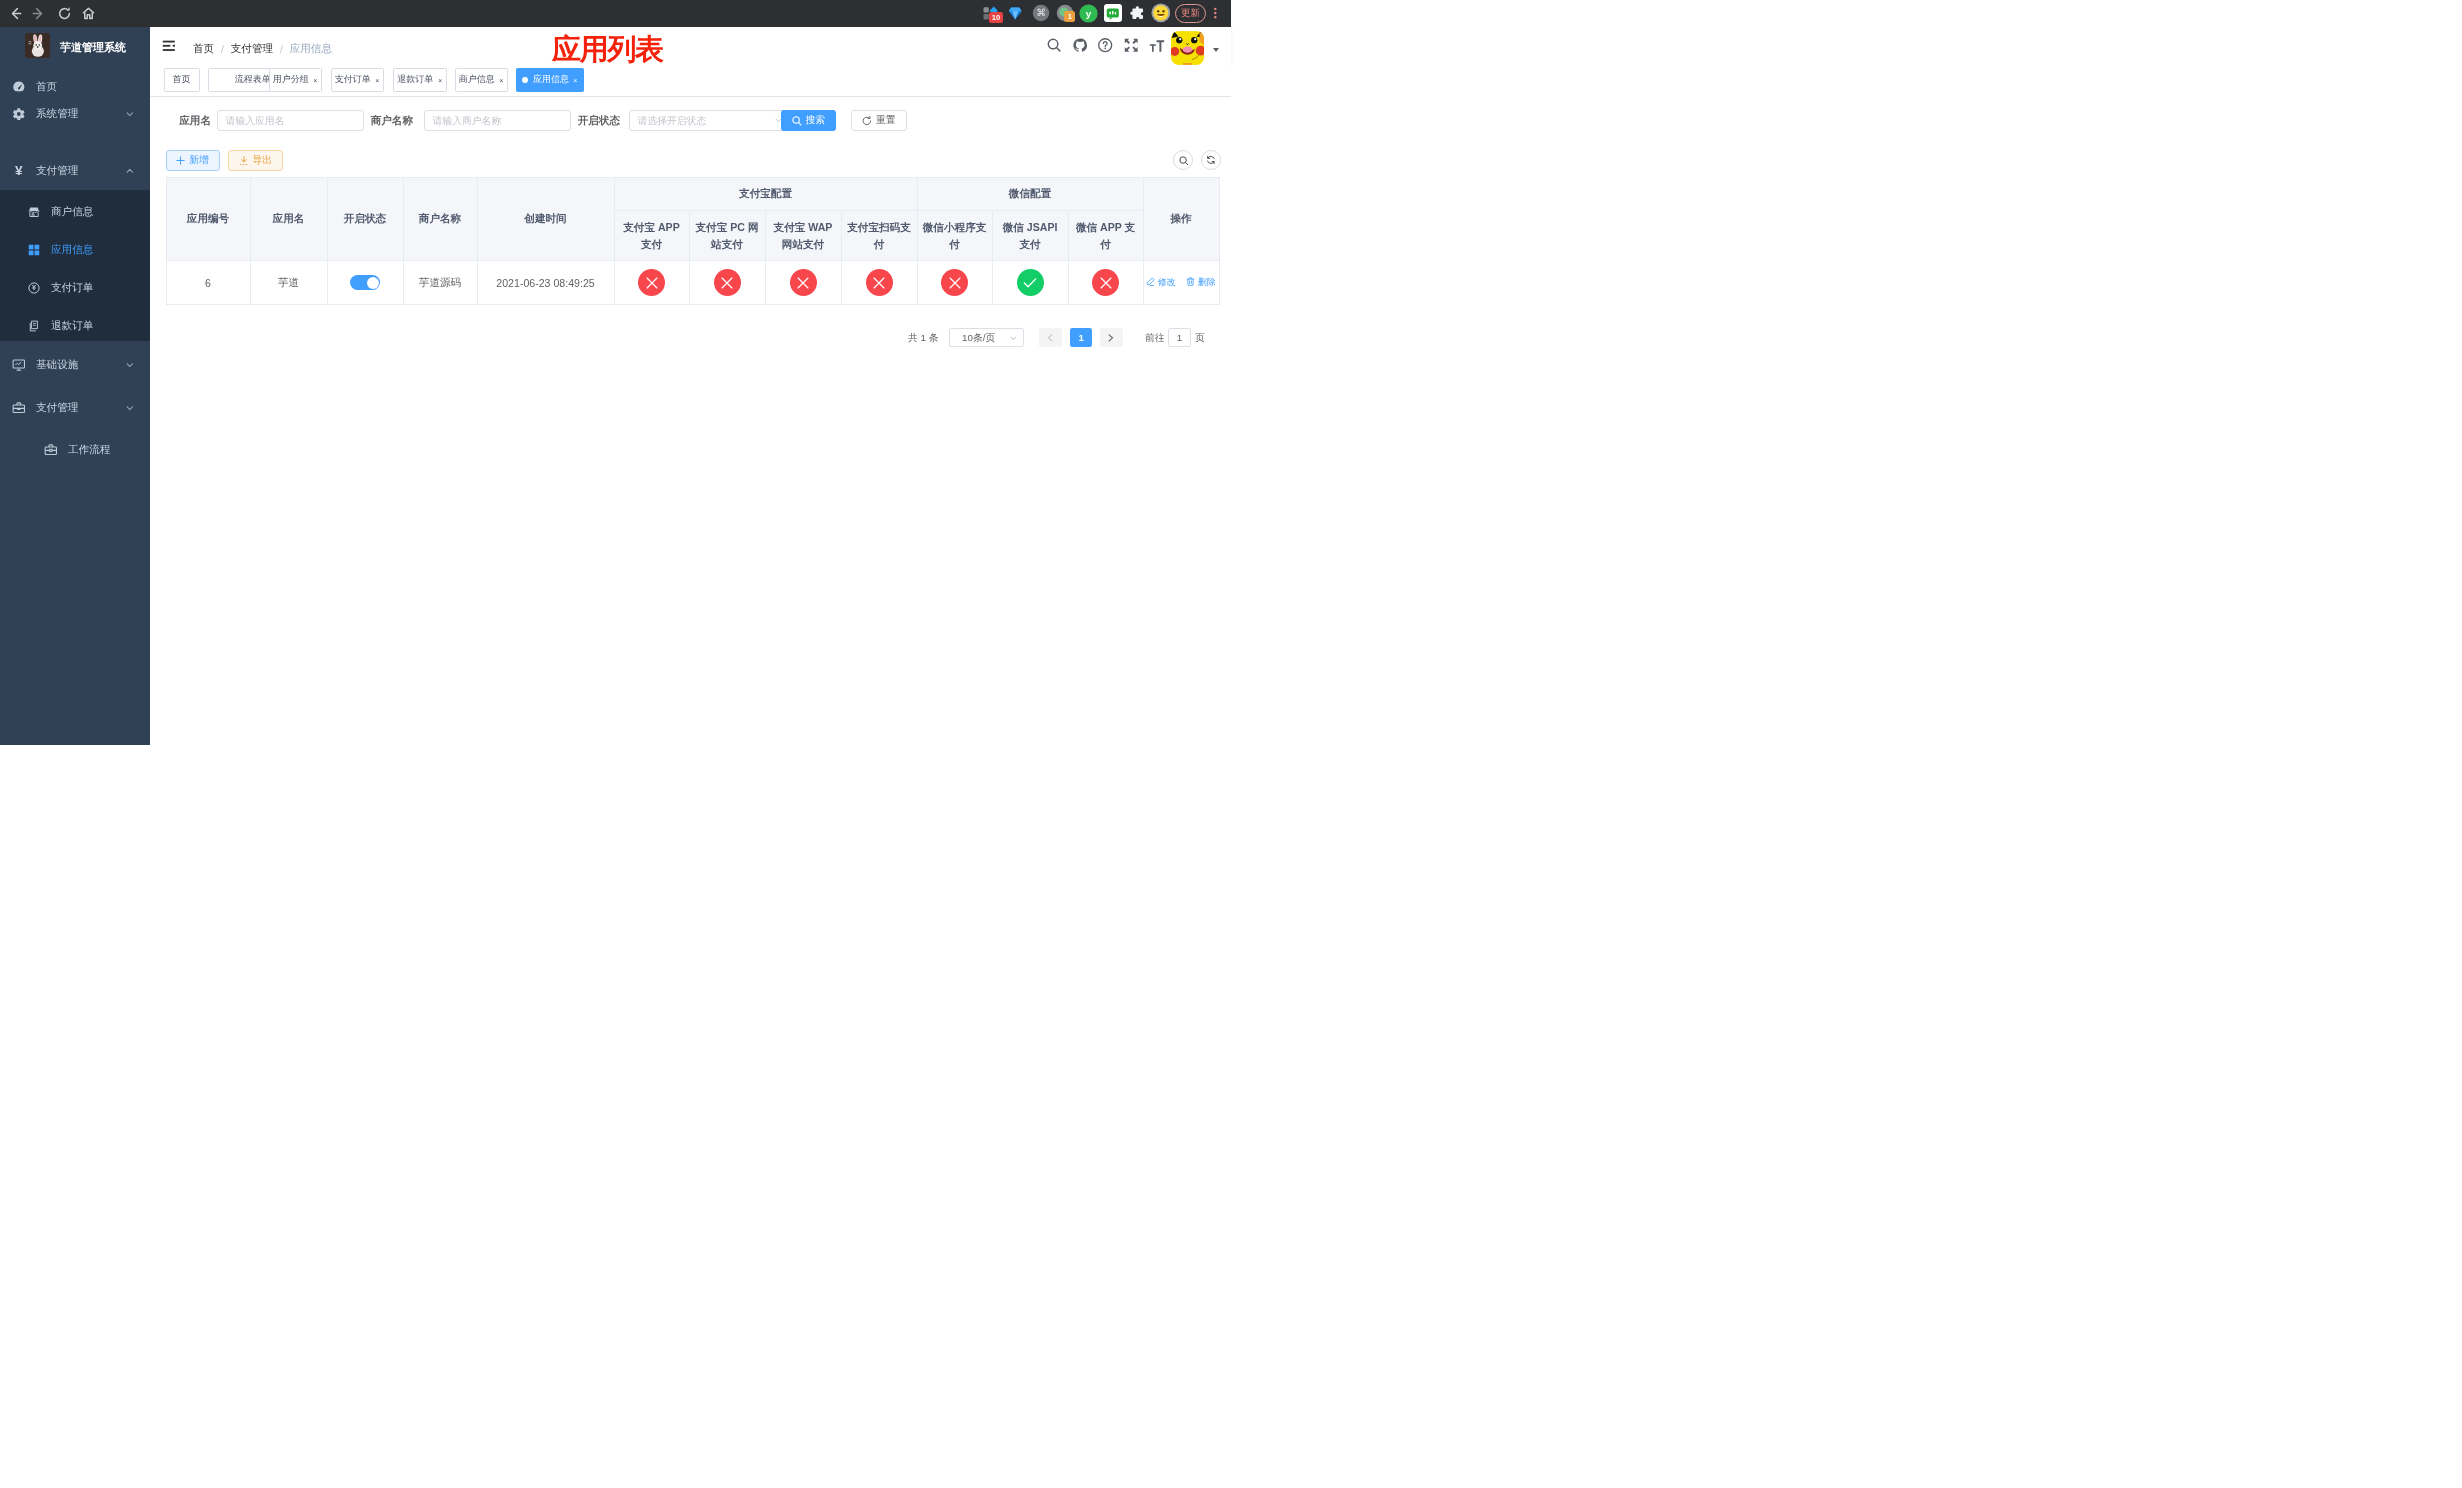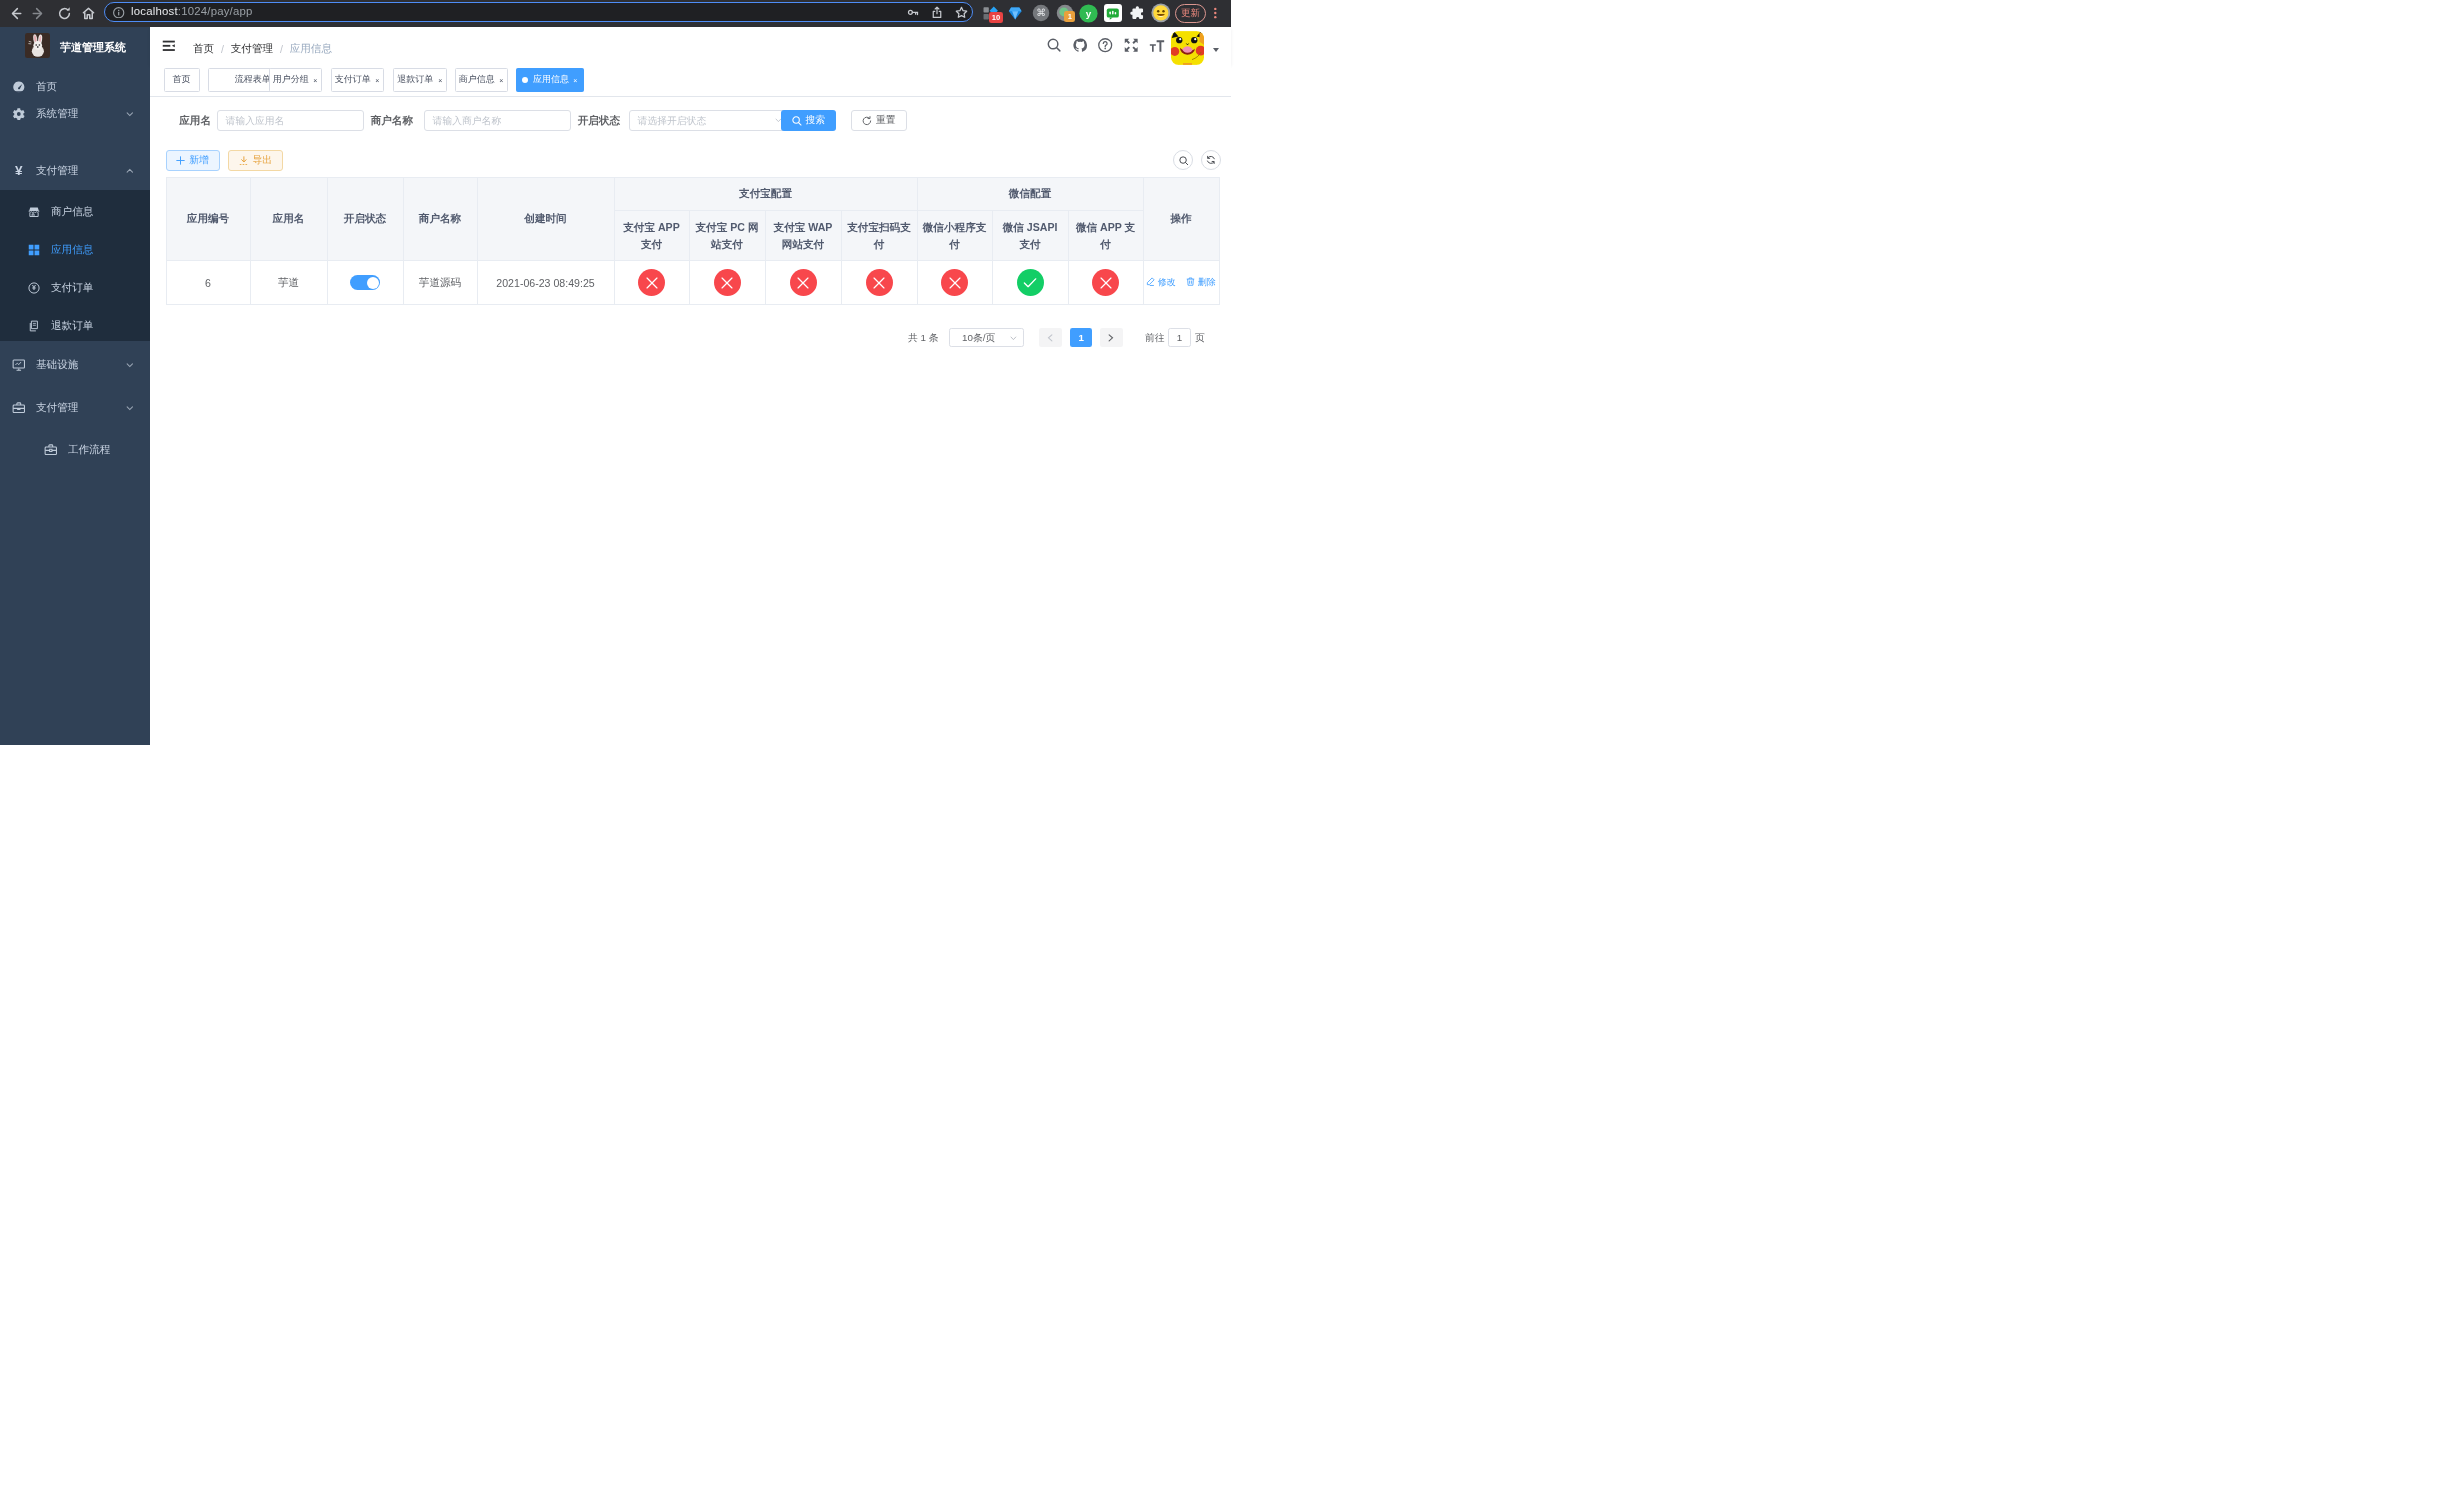--- a/index.html
+++ b/index.html
@@ -90,37 +90,20 @@
         <path d="M16.5 10 a6.5 6.5 0 1 1 -1.9 -4.6" stroke="#c7cacf" stroke-width="2" fill="none" stroke-linecap="round"></path>
         <path d="M16.9 1.8 V6 H12.7 Z" fill="#c7cacf"></path>
       </svg>
   </div>
   <div class="chip" style="left:79px;width:18px;">
     <svg width="15" height="15" viewBox="0 0 20 20">
         <path d="M3.2 9 L10 3.2 L16.8 9" stroke="#c7cacf" stroke-width="2" fill="none" stroke-linecap="round" stroke-linejoin="round"></path>
         <path d="M5 8.2 V16.5 H8.3 V11.5 H11.7 V16.5 H15 V8.2" stroke="#c7cacf" stroke-width="2" fill="none" stroke-linejoin="round"></path>
       </svg>
   </div>
-  <div id="urlpill">
-    <svg style="position:absolute;left:8.3px;top:4.2px" width="11.4" height="11.4" viewBox="0 0 17 17">
-        <circle cx="8.5" cy="8.5" r="7.6" stroke="#9aa0a6" stroke-width="1.7" fill="none"></circle>
-        <rect x="7.6" y="7.3" width="1.8" height="5.2" fill="#9aa0a6"></rect>
-        <rect x="7.6" y="4.2" width="1.8" height="1.9" fill="#9aa0a6"></rect>
-      </svg>
-    <div id="urltext"><b>localhost</b>:1024/pay/app</div>
-    <svg style="position:absolute;left:802px;top:4.5px" width="12" height="12" viewBox="0 0 16 16">
-        <path d="M2 7.2 a2.6 2.6 0 1 1 2.6 2.6 a2.6 2.6 0 0 1 -2.6 -2.6 M6.8 7.2 H14 V10 M11.5 7.4 V9.6" stroke="#c7cacf" stroke-width="1.7" fill="none" stroke-linecap="round"></path>
-      </svg>
-    <svg style="position:absolute;left:826px;top:3.8px" width="12" height="13" viewBox="0 0 16 17">
-        <path d="M3 7 H5 M11 7 H13 M3 7 V15 H13 V7 M8 1.5 V10 M5.5 3.8 L8 1.4 L10.5 3.8" stroke="#c7cacf" stroke-width="1.6" fill="none" stroke-linecap="round" stroke-linejoin="round"></path>
-      </svg>
-    <svg style="position:absolute;left:850px;top:3.8px" width="13" height="13" viewBox="0 0 17 17">
-        <path d="M8.5 1.8 L10.6 6.1 L15.3 6.8 L11.9 10.1 L12.7 14.8 L8.5 12.6 L4.3 14.8 L5.1 10.1 L1.7 6.8 L6.4 6.1 Z" stroke="#c7cacf" stroke-width="1.6" fill="none" stroke-linejoin="round"></path>
-      </svg>
-  </div>
 
   <div class="chip" style="left:980px;width:21px;">
     <svg width="16.7" height="16.7" viewBox="0 0 22 22">
         <rect x="2" y="3" width="7" height="7" rx="1" fill="#8b8e93"></rect>
         <rect x="2" y="12" width="7" height="7" rx="1" fill="#6b6e73"></rect>
         <path d="M15.5 2 L21 7.5 L15.5 13 L10 7.5 Z" fill="#27a3f5"></path>
       </svg>
     <div style="position:absolute;left:9px;top:12px;background:#e84343;color:#fff;font-size:7.6px;font-weight:700;border-radius:2.3px;padding:0.8px 2.7px;">10</div>
   </div>
   <div class="chip" style="left:1006px;width:18px;">
@@ -303,20 +286,21 @@
       <rect x="1" y="13.4" width="16" height="2.4" fill="#303133"></rect>
       <path d="M17 7 v4 l-4 -2 z" fill="#303133"></path>
     </svg>
   <div id="crumbs">
       <span>首页</span>
       <span class="sep">/</span>
       <span>支付管理</span>
       <span class="sep">/</span>
       <span class="cur">应用信息</span>
     </div>
+  <div id="pagetitle">应用列表</div>
   <div class="nvic" style="left:894px;width:21px;">
     <svg width="14.4" height="14.4" viewBox="0 0 19 19">
         <circle cx="8" cy="8" r="6.3" stroke="#5a5e66" stroke-width="1.9" fill="none"></circle>
         <path d="M12.8 12.8 L17 17" stroke="#5a5e66" stroke-width="1.9" stroke-linecap="round"></path>
       </svg>
   </div>
   <div class="nvic" style="left:920px;width:21px;">
     <svg width="14.4" height="14.4" viewBox="0 0 19 19">
         <path d="M9.5 0.6 a9 9 0 0 0 -2.85 17.54 c0.45 0.08 0.62 -0.2 0.62 -0.43 v-1.7 c-2.5 0.55 -3.03 -1.08 -3.03 -1.08 c-0.41 -1.04 -1 -1.32 -1 -1.32 c-0.82 -0.56 0.06 -0.55 0.06 -0.55 c0.9 0.06 1.38 0.93 1.38 0.93 c0.8 1.38 2.11 0.98 2.63 0.75 c0.08 -0.58 0.31 -0.98 0.57 -1.2 c-2 -0.23 -4.1 -1 -4.1 -4.45 c0 -0.98 0.35 -1.79 0.93 -2.42 c-0.09 -0.23 -0.4 -1.14 0.09 -2.38 c0 0 0.76 -0.24 2.48 0.92 a8.6 8.6 0 0 1 4.5 0 c1.72 -1.16 2.48 -0.92 2.48 -0.92 c0.49 1.24 0.18 2.15 0.09 2.38 c0.58 0.63 0.93 1.44 0.93 2.42 c0 3.46 -2.1 4.22 -4.11 4.44 c0.32 0.28 0.61 0.83 0.61 1.67 v2.47 c0 0.23 0.16 0.52 0.62 0.43 A9 9 0 0 0 9.5 0.6 z" fill="#5a5e66"></path>
       </svg>

